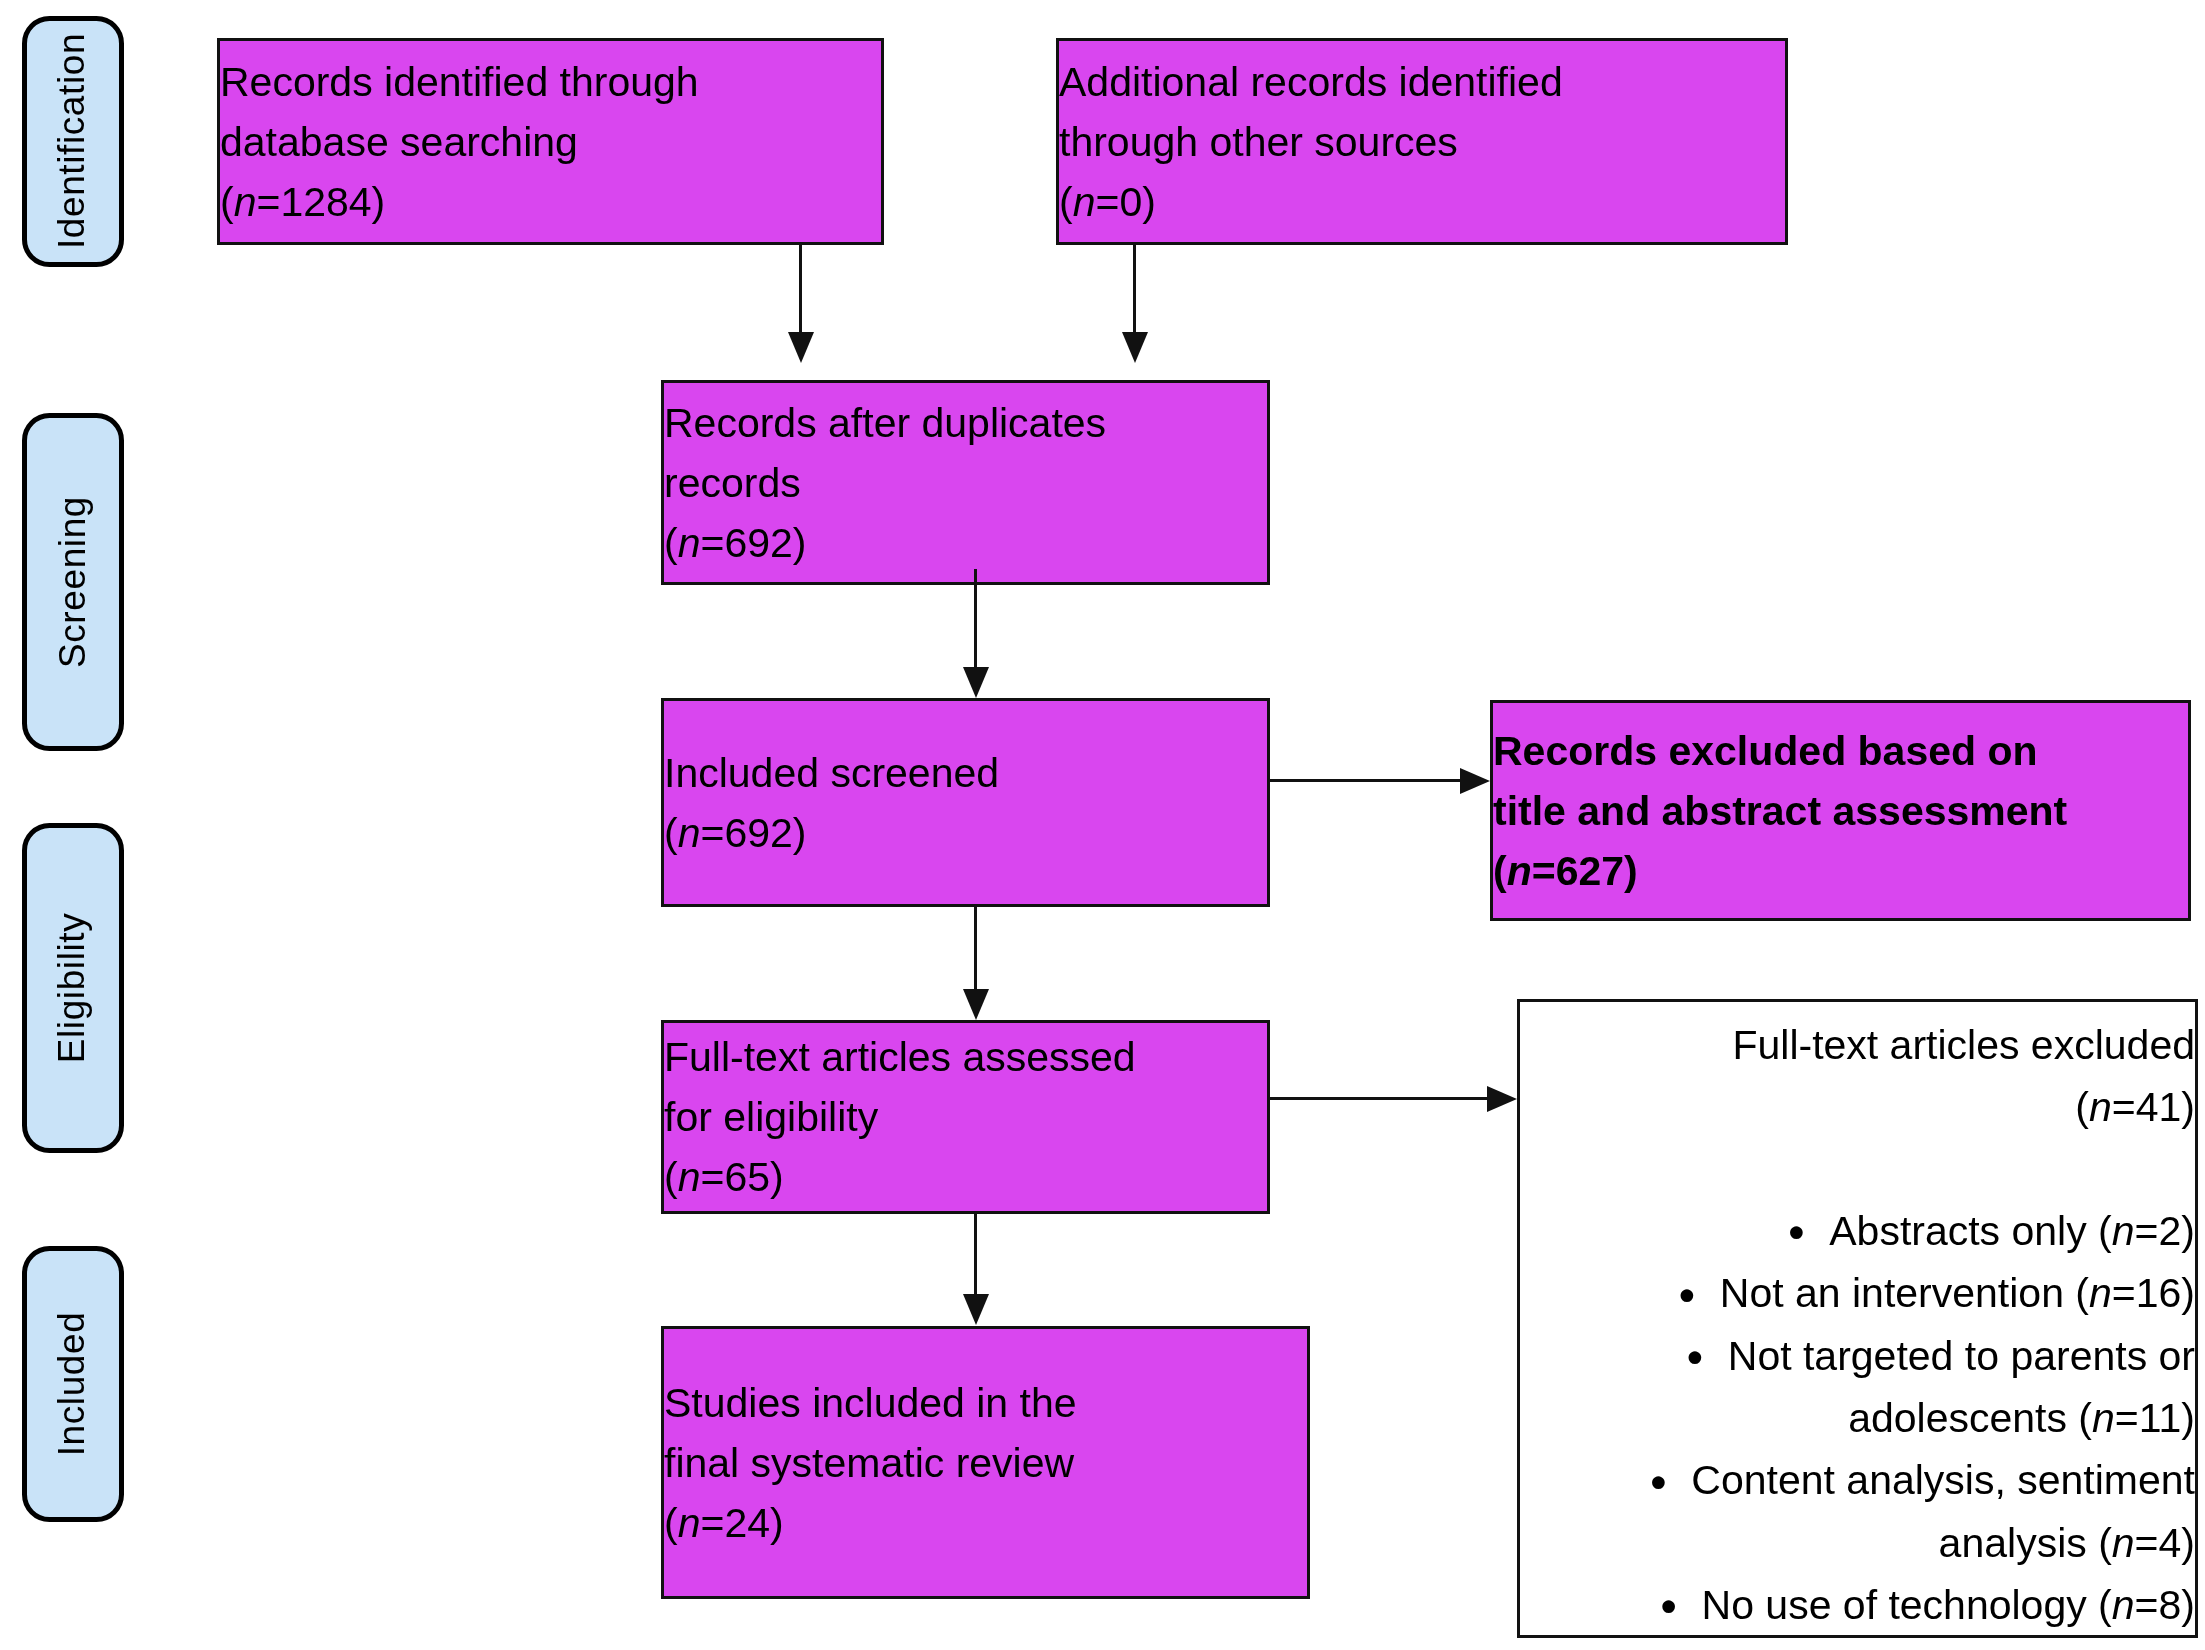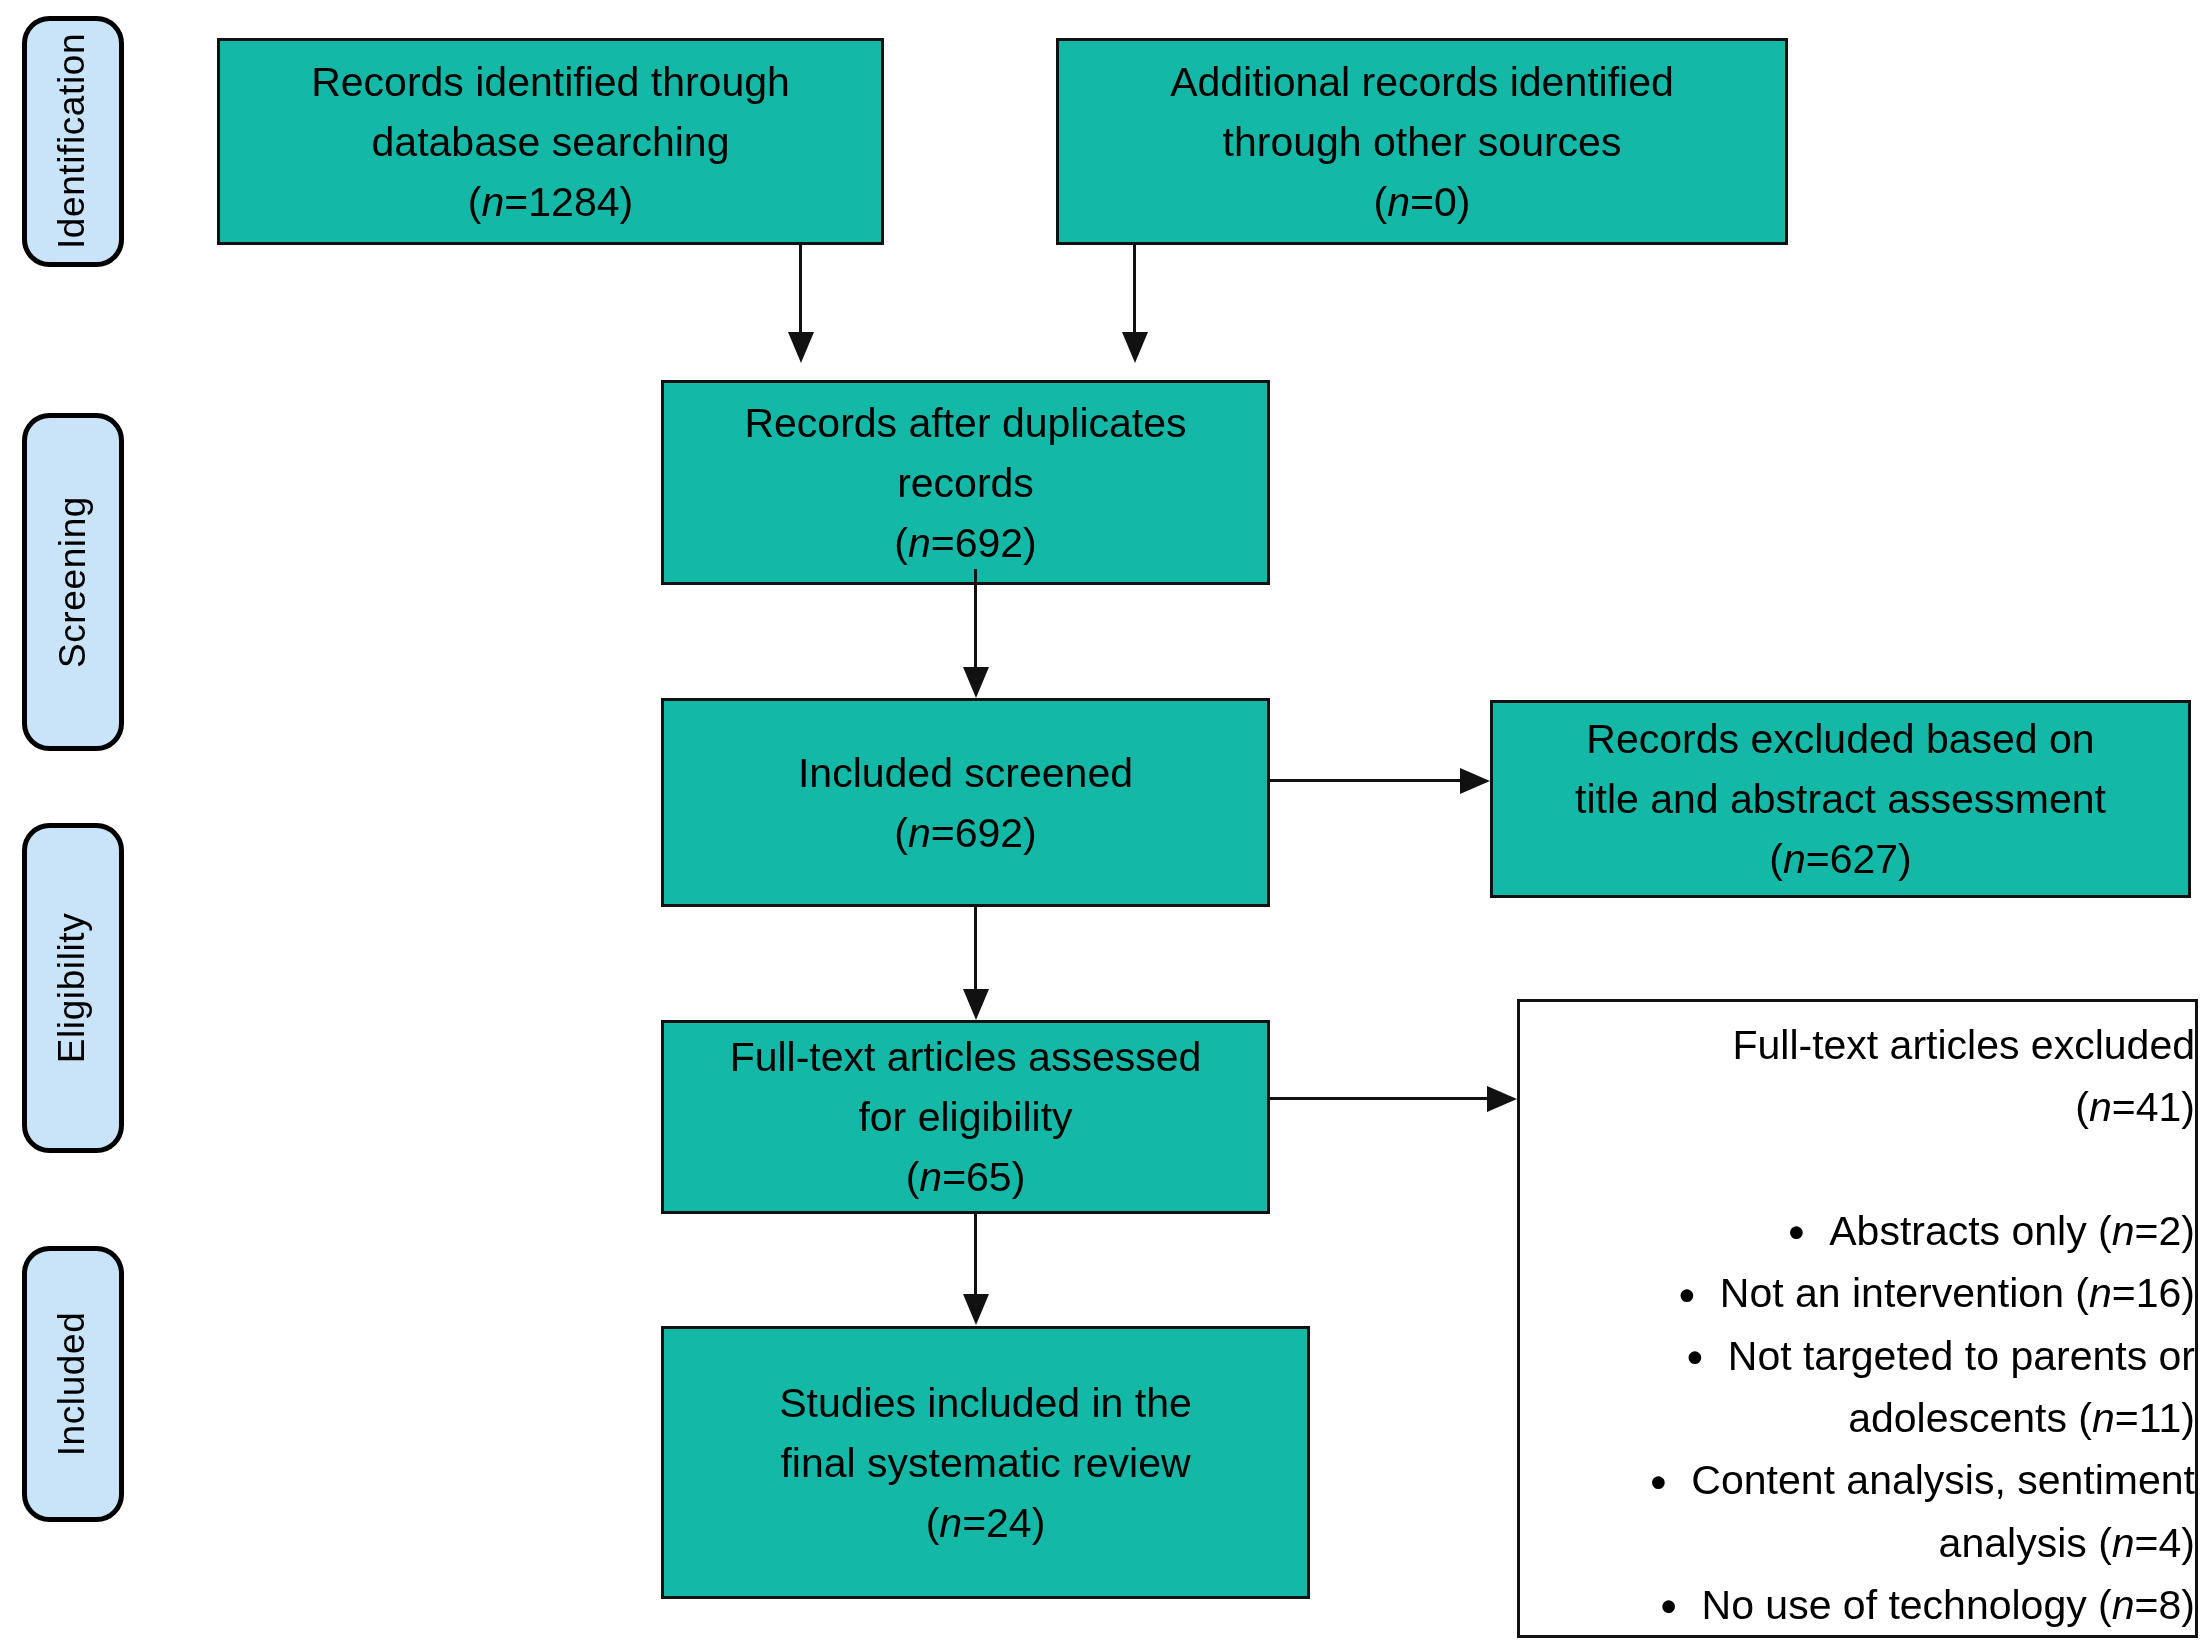--- a/index.html
+++ b/index.html
@@ -39,36 +39,36 @@
   #stage-identification { top: 15.5px;   height: 251px; }
   #stage-screening      { top: 413px;  height: 338px; }
   #stage-eligibility    { top: 823px; height: 330px; }
   #stage-included       { top: 1246px; height: 276px; }
 
   
   .fbox {
     position: absolute;
     box-sizing: border-box;
     border: 3.6px solid #111111;
-    background: #14b8a6;
+    background: #d946ef;
     display: flex;
     align-items: center;
     justify-content: center;
-    text-align: center;
+    text-align: left;
   }
   .fbox .lines {
     width: 100%;
     font-size: 41px;
     line-height: 60px;
   }
   #box-identified { left: 217px;  top: 38px;   width: 667px; height: 207px; }
   #box-additional { left: 1056px; top: 38px;   width: 732px; height: 207px; }
   #box-duplicates { left: 661px; top: 380px;  width: 609px; height: 205px; }
   #box-screened   { left: 661px; top: 698px; width: 609px; height: 209px; }
-  #box-excluded1  { left: 1490px; top: 700px; width: 701px; height: 198px; }
+  #box-excluded1  { left: 1490px; top: 700px; width: 701px; height: 221px; font-weight: bold; }
   #box-fulltext   { left: 661px; top: 1020px; width: 609px; height: 194px; }
   #box-included   { left: 661px; top: 1326px; width: 649px; height: 273px; }
 
   
   #box-excluded2 {
     left: 1517px; top: 999px; width: 681px; height: 639px;
     position: absolute;
     box-sizing: border-box;
     border: 3.6px solid #111111;
     background: #ffffff;

